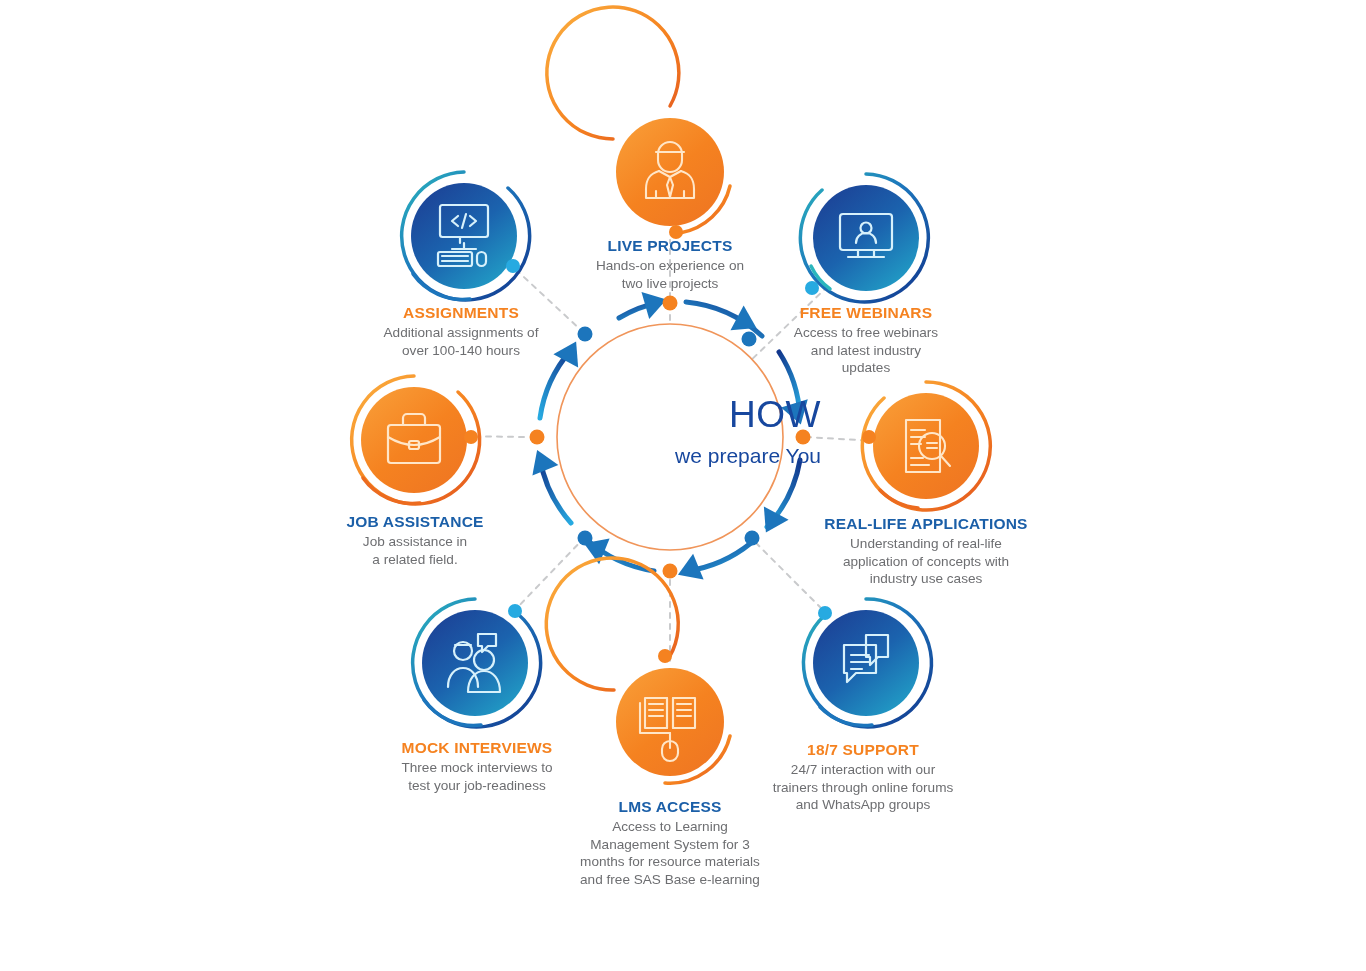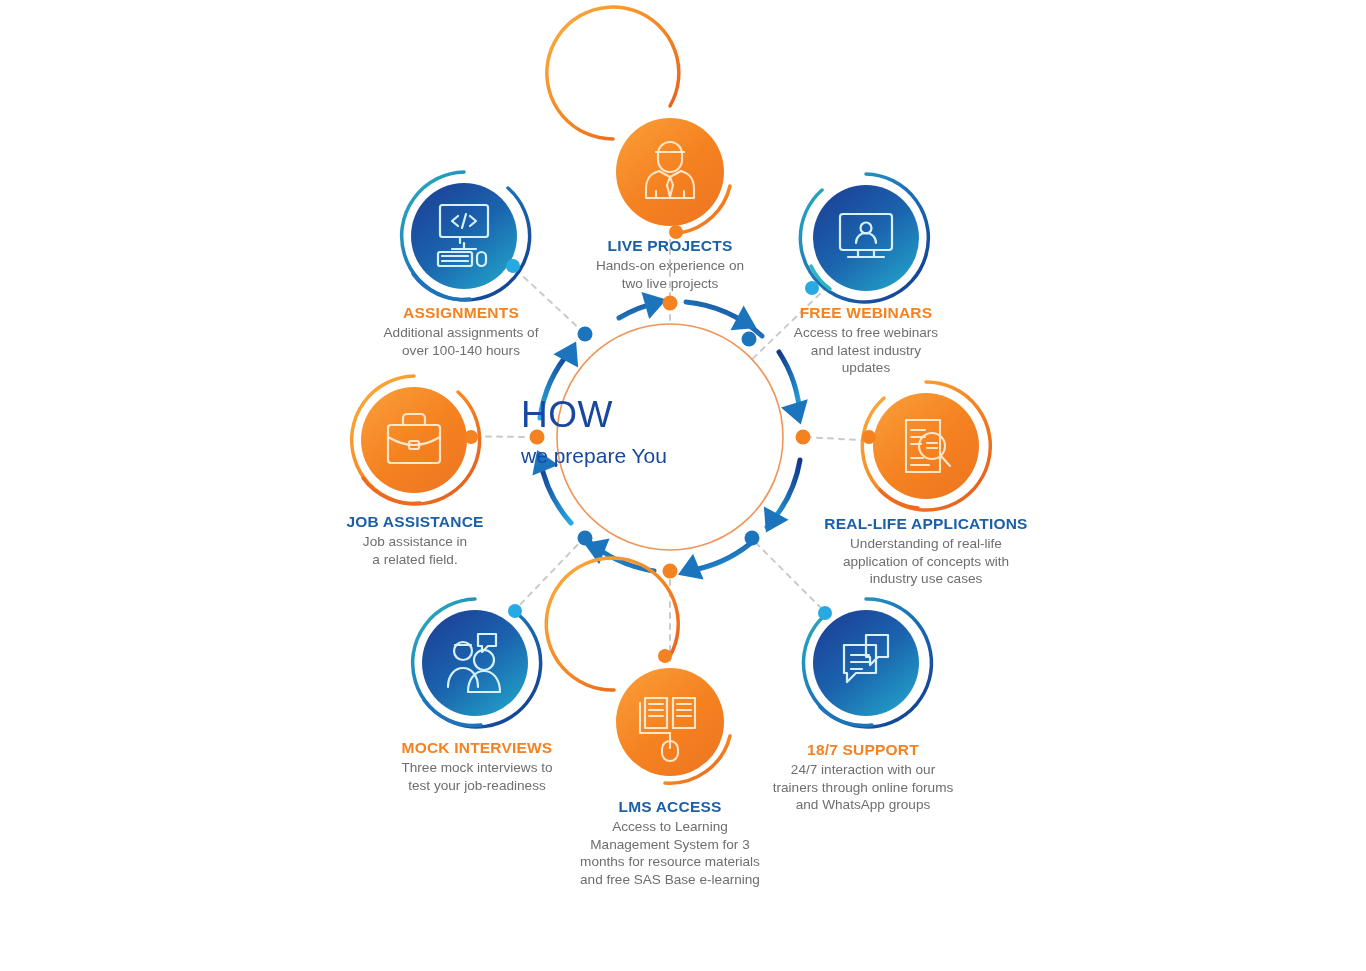--- a/index.html
+++ b/index.html
@@ -43,21 +43,21 @@
     color: #6d6e71;
     line-height: 1.28;
     margin: 2px 0 0 0;
   }
   .t-blue { color: #1b5fa8; }
   .t-orange { color: #f58220; }
 
   .center-text {
     position: absolute;
     width: 300px;
-    text-align: left;
+    text-align: right;
     left: 521px;
     top: 396px;
   }
   .center-how {
     font-size: 37px;
     color: #17479e;
     line-height: 1.0;
     letter-spacing: 0.5px;
   }
   .center-sub {

